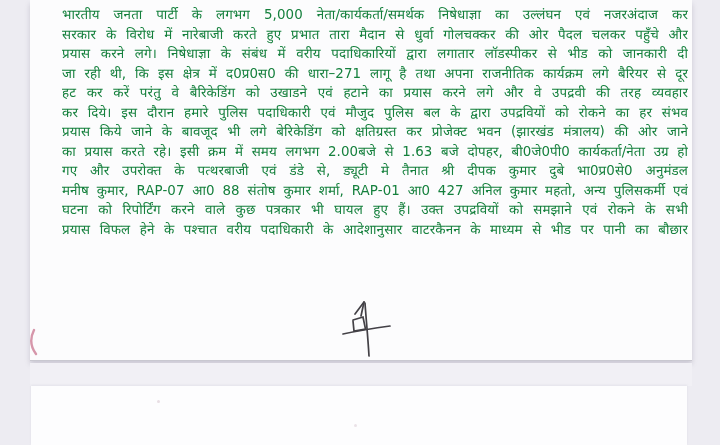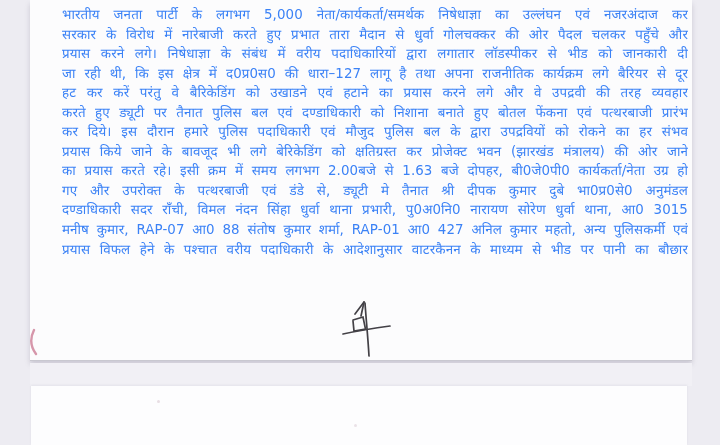--- a/index.html
+++ b/index.html
@@ -22,21 +22,21 @@
   }
   
   .page-bottom{
     position:absolute;left:31px;top:386px;width:656px;height:59px;
     background:#fdfdfe;
     box-shadow:0 -1px 2px rgba(150,145,165,.15);
   }
 
   .textblock{
     position:absolute;left:32px;right:4px;top:5px;
-    color:#3b82f6;
+    color:#15803d;
     font-size:13.4px;
     letter-spacing:.1px;
   }
   .tline{
     height:19.55px;line-height:19.55px;
     overflow:hidden;
     text-align:justify;
     -moz-text-align-last:justify;
     text-align-last:justify;
   }
@@ -52,29 +52,28 @@
   <div class="page-top">
 
     <div class="cutoff-frag">
       
     </div>
 
     <div class="textblock">
       <div class="tline">भारतीय जनता पार्टी के लगभग 5,000 नेता/कार्यकर्ता/समर्थक निषेधाज्ञा का उल्लंघन एवं नजरअंदाज कर</div>
       <div class="tline">सरकार के विरोध में नारेबाजी करते हुए प्रभात तारा मैदान से धुर्वा गोलचक्कर की ओर पैदल चलकर पहुँचे और</div>
       <div class="tline">प्रयास करने लगे। निषेधाज्ञा के संबंध में वरीय पदाधिकारियों द्वारा लगातार लॉडस्पीकर से भीड को जानकारी दी</div>
-      <div class="tline">जा रही थी, कि इस क्षेत्र में द0प्र0स0 की धारा–127 लागू है तथा अपना राजनीतिक कार्यक्रम लगे बैरियर से दूर</div>
+      <div class="tline">जा रही थी, कि इस क्षेत्र में द0प्र0स0 की धारा–271 लागू है तथा अपना राजनीतिक कार्यक्रम लगे बैरियर से दूर</div>
       <div class="tline">हट कर करें परंतु वे बैरिकेडिंग को उखाडने एवं हटाने का प्रयास करने लगे और वे उपद्रवी की तरह व्यवहार</div>
-      <div class="tline">करते हुए ड्यूटी पर तैनात पुलिस बल एवं दण्डाधिकारी को निशाना बनाते हुए बोतल फेंकना एवं पत्थरबाजी प्रारंभ</div>
       <div class="tline">कर दिये। इस दौरान हमारे पुलिस पदाधिकारी एवं मौजुद पुलिस बल के द्वारा उपद्रवियों को रोकने का हर संभव</div>
       <div class="tline">प्रयास किये जाने के बावजूद भी लगे बेरिकेडिंग को क्षतिग्रस्त कर प्रोजेक्ट भवन (झारखंड मंत्रालय) की ओर जाने</div>
       <div class="tline">का प्रयास करते रहे। इसी क्रम में समय लगभग 2.00बजे से 1.63 बजे दोपहर, बी0जे0पी0 कार्यकर्ता/नेता उग्र हो</div>
       <div class="tline">गए और उपरोक्त के पत्थरबाजी एवं डंडे से, ड्यूटी मे तैनात श्री दीपक कुमार दुबे भा0प्र0से0 अनुमंडल</div>
-      <div class="tline">दण्डाधिकारी सदर राँची, विमल नंदन सिंहा धुर्वा थाना प्रभारी, पु0अ0नि0 नारायण सोरेण धुर्वा थाना, आ0 3015</div>
       <div class="tline">मनीष कुमार, RAP-07 आ0 88 संतोष कुमार शर्मा, RAP-01 आ0 427 अनिल कुमार महतो, अन्य पुलिसकर्मी एवं</div>
+      <div class="tline">घटना को रिपोर्टिंग करने वाले कुछ पत्रकार भी घायल हुए हैं। उक्त उपद्रवियों को समझाने एवं रोकने के सभी</div>
       <div class="tline">प्रयास विफल हेने के पश्चात वरीय पदाधिकारी के आदेशानुसार वाटरकैनन के माध्यम से भीड पर पानी का बौछार</div>
     </div>
   </div>
 
   <svg style="position:absolute;left:335px;top:296px;" width="62" height="66" viewBox="0 0 62 66">
     <g fill="none" stroke="#2f2d33" stroke-width="1.7" stroke-linecap="round" opacity=".9">
       <path d="M20,18 L29,6"></path>
       <path d="M29,6 L26,20"></path>
       <path d="M18,24 L28,21 L30.5,33 L19,35 L18,25"></path>
       <path d="M8,38 C22,35 40,32 55,30"></path>

